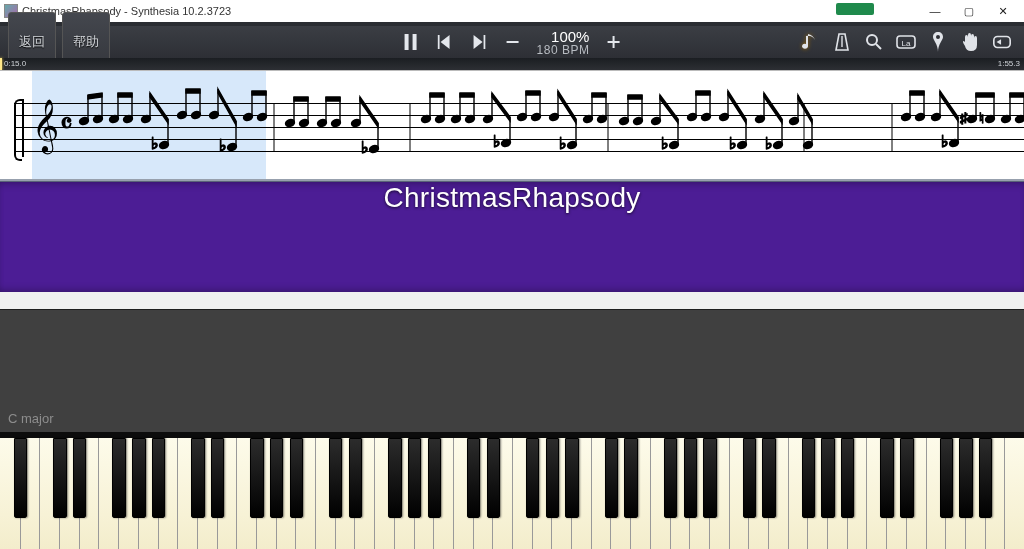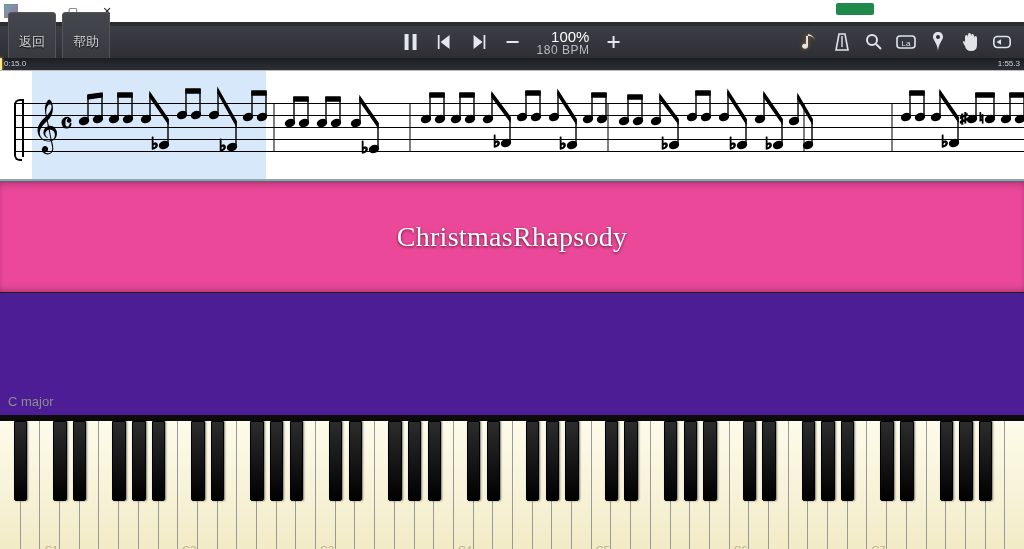--- a/index.html
+++ b/index.html
@@ -35,40 +35,41 @@
   .sheet-area { height:108px; background:#fff; position:relative; overflow:hidden; border-top:1px solid #bbb; border-bottom:2px solid #97a0ad; }
   .highlight-region { position:absolute; left:32px; top:0; width:234px; height:100%; background:rgba(140,190,240,0.35); }
   .staff { position:absolute; left:14px; right:0; top:32px; height:50px; }
   .staff-line { position:absolute; left:0; right:0; height:1px; background:#000; }
   .staff .brace { position:absolute; left:0; top:-4px; width:6px; height:58px; border:2px solid #000; border-right:none; border-radius:6px 0 0 6px; }
   .staff .ledge-left { position:absolute; left:8px; top:-4px; width:2px; height:58px; background:#000; }
   .staff svg.notes { position:absolute; left:0; top:-20px; width:1010px; height:90px; }
   .barline { stroke:#000; stroke-width:1; }
 
   
-  .title-band { height:110px; background:#ec4899; display:flex; align-items:center; justify-content:center; border-top:1px solid #5a6378; box-shadow:inset 0 6px 10px -6px rgba(0,0,0,0.4), inset 0 -6px 10px -6px rgba(0,0,0,0.4);font-family:Liberation Serif, serif; }
+  .title-band { height:110px; background:#4c1d95; display:flex; align-items:flex-start; justify-content:center; border-top:1px solid #5a6378; box-shadow:inset 0 6px 10px -6px rgba(0,0,0,0.4), inset 0 -6px 10px -6px rgba(0,0,0,0.4); }
   .title-band .song-title { color:#fff; font-size:28px; font-weight:400; text-shadow:0 1px 3px rgba(0,0,0,0.7); letter-spacing:0.3px; }
 
   
-  .falling-zone { height:122px; background:#4c1d95; position:relative; border-top:1px solid #1e1e1e; }
+  .falling-zone { height:122px; background:#404040; position:relative; border-top:1px solid #1e1e1e;margin-top:17px; }
   .falling-zone .key-label { position:absolute; left:8px; bottom:6px; color:#8d8d8d; font-size:13px; }
 
   
   .keyboard-wrap { height:139px; position:relative; background:#141414; border-top:6px solid #0c0c0c; }
   .keyboard { position:absolute; inset:0; }
   .white-key { position:absolute; top:0; bottom:0; background:linear-gradient(#fdfbea 0%,#f7f2d6 55%,#f0e9c3 100%); border-left:1px solid #999; box-sizing:border-box; }
   .white-key:first-child { border-left:none; }
   .white-key .klabel { position:absolute; bottom:4px; left:4px; font-size:11px; color:#b9b08c; }
   .black-key { position:absolute; top:0; height:78px; background:linear-gradient(#2c2c2c,#000); border:1px solid #000; border-radius:0 0 2px 2px; box-shadow:1px 0 2px rgba(0,0,0,0.5); z-index:2; }
 </style>
 </head>
 <body>
 
 <div class="titlebar">
   <div class="app-icon"></div>
+  <div class="title-text">ChristmasRhapsody - Synthesia 10.2.3723</div>
   <div class="badge-green"></div>
   <div class="winbtn">—</div>
   <div class="winbtn">▢</div>
   <div class="winbtn close">✕</div>
 </div>
 <div class="topdark"></div>
 
 <div class="toolbar">
   <div class="tbtn">返回</div>
   <div class="tbtn">帮助</div>

